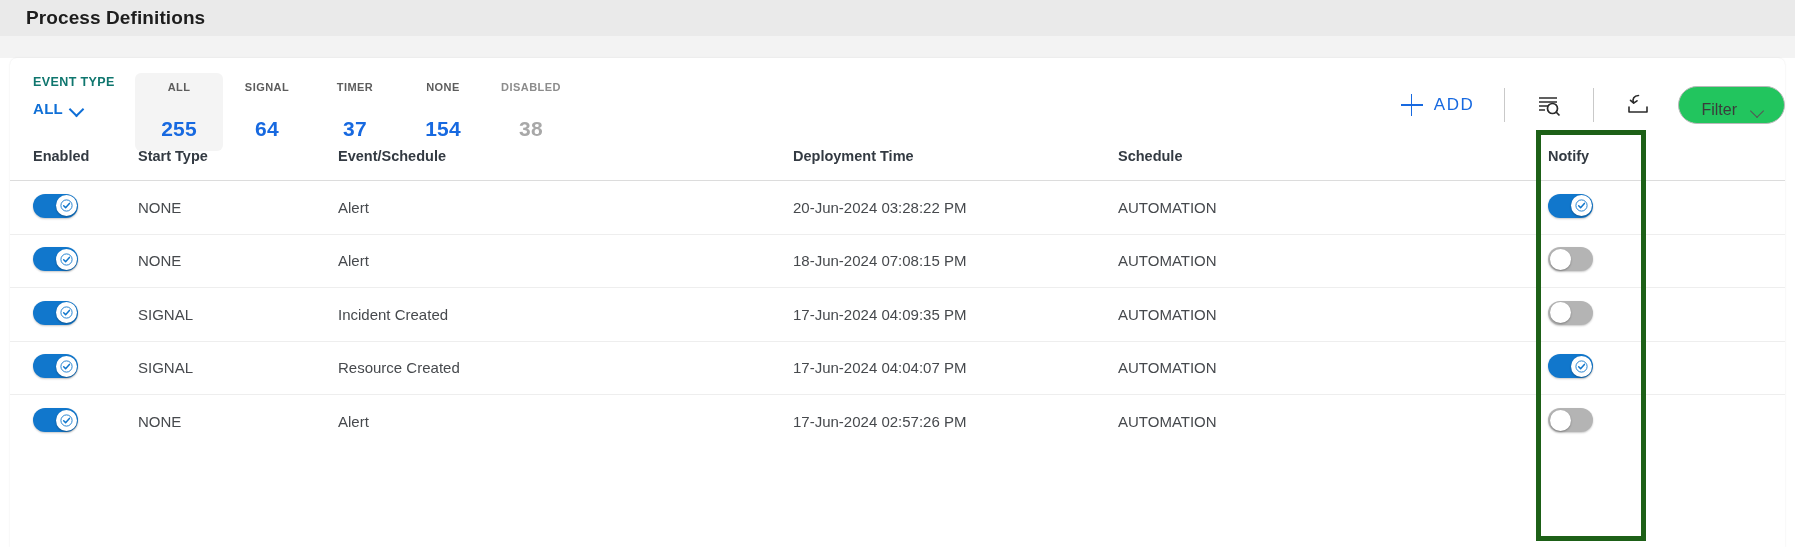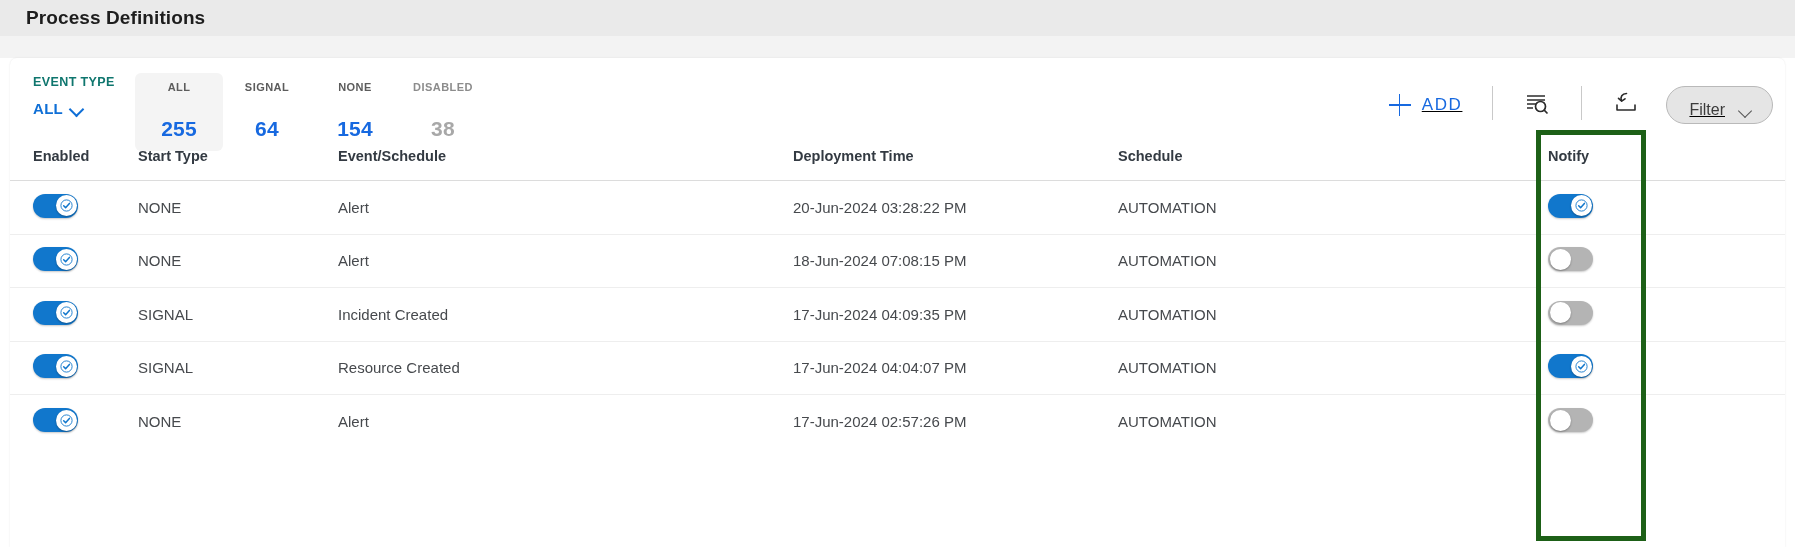--- a/index.html
+++ b/index.html
@@ -116,24 +116,24 @@
     font-weight: bold;
     color: #1769e0;
     letter-spacing: 0.2px;
   }
   .stat.disabled .stat-label { color: #8c8c8c; }
   .stat.disabled .stat-value { color: #a8a8a8; }
 
   
   .actions {
     position: absolute;
-    right: 12px;
+    right: 0px;
     top: 28px;
     display: flex;
-    text-decoration: underline;
+    align-items: center;
   }
   .add-btn {
     display: flex;
     align-items: center;
     gap: 11px;
     cursor: pointer;
     padding: 4px 6px;
   }
   .plus-icon {
     position: relative;
@@ -168,21 +168,21 @@
   .filter-pill {
     display: flex;
     align-items: center;
     gap: 14px;
     border: 1px solid #b9b9b9;
     border-radius: 20px;
     height: 38px;
     padding: 10px 18px 0 22px;
     margin-left: 20px;
     cursor: pointer;
-    background: #e5e5e5;
+    background: #22c55e;
   }
   .filter-label {
     font-size: 16px;
     color: #3b3b3b;
   }
   .chev-down-grey { width: 15px; height: 9px; position: relative; }
   .chev-down-grey::before {
     content: "";
     position: absolute;
     left: 1px; top: 0px;
@@ -280,20 +280,24 @@
     </div>
 
     <div class="stats" id="stats">
         <div class="stat active">
           <div class="stat-label">ALL</div>
           <div class="stat-value">255</div>
         </div>
         <div class="stat">
           <div class="stat-label">SIGNAL</div>
           <div class="stat-value">64</div>
+        </div>
+        <div class="stat">
+          <div class="stat-label">TIMER</div>
+          <div class="stat-value">37</div>
         </div>
         <div class="stat">
           <div class="stat-label">NONE</div>
           <div class="stat-value">154</div>
         </div>
         <div class="stat disabled">
           <div class="stat-label">DISABLED</div>
           <div class="stat-value">38</div>
         </div>
       </div>

